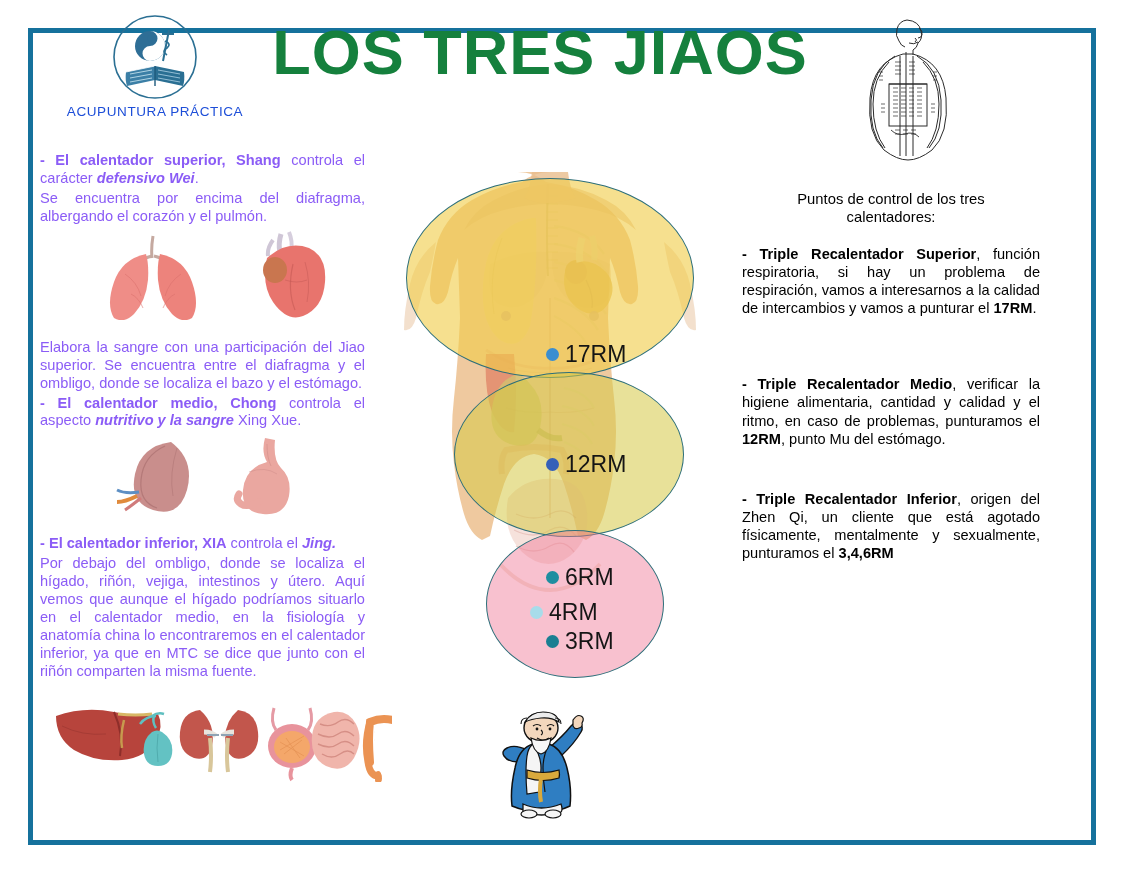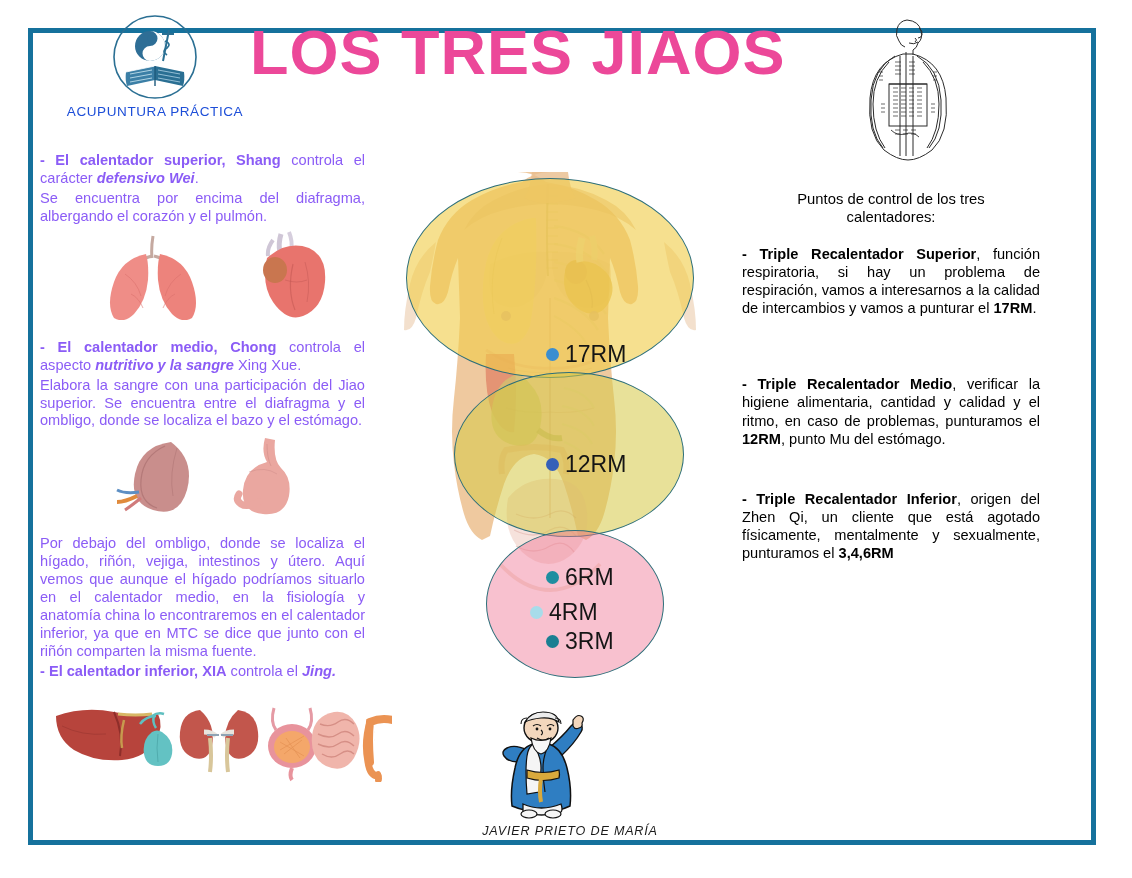--- a/index.html
+++ b/index.html
@@ -50,25 +50,25 @@
     font-size: 13.5px;
     letter-spacing: 0.6px;
     color: #1d4ed8;
     font-family: "Liberation Sans", sans-serif;
   }
   .poster-title {
     position: absolute;
     left: 250px;
     top: 16px;
     width: 580px;
-    text-align: left;
+    text-align: center;
     font-size: 63px;
     font-weight: bold;
     letter-spacing: 1px;
-    color: #ec4899;
+    color: #15803d;
     font-family: "Liberation Sans", sans-serif;
   }
   .meridian-fig {
     position: absolute;
     left: 845px;
     top: 12px;
     width: 120px;
     height: 150px;
   }
 
@@ -279,24 +279,24 @@
           <ellipse cx="222" cy="42" rx="12" ry="13" fill="#c9764f"></ellipse>
           <path d="M240 36 q-6 26 2 46" stroke="#c45a55" stroke-width="1.2" fill="none" opacity="0.6"></path>
           <path d="M252 34 q6 20 2 40" stroke="#c45a55" stroke-width="1" fill="none" opacity="0.5"></path>
           <path d="M232 52 q12 4 22 0" stroke="#c45a55" stroke-width="1" fill="none" opacity="0.5"></path>
         </g>
       </svg>
     </div>
 
     <div class="gap-sm"></div>
 
+    <div class="para">Elabora la sangre con una participación del Jiao superior. Se encuentra entre el diafragma y el ombligo, donde se localiza el bazo y el estómago.</div>
     <div class="para">
       <b>- El calentador medio, Chong</b><span> controla el aspecto </span><i>nutritivo y la sangre</i><span> Xing Xue.</span>
     </div>
-    <div class="para">Elabora la sangre con una participación del Jiao superior. Se encuentra entre el diafragma y el ombligo, donde se localiza el bazo y el estómago.</div>
     <div class="organ-row">
       <svg width="300" height="84" viewBox="0 0 300 84">
         <g>
           <path d="M118 10 q-30 4 -36 32 q-6 28 18 36 q26 8 34 -20 q8 -30 -16 -48 z" fill="#c98e8c"></path>
           <path d="M112 14 q-22 10 -24 34 q-2 22 16 28" stroke="#ab7171" stroke-width="1.2" fill="none" opacity="0.7"></path>
           <path d="M124 16 q-8 26 -4 48" stroke="#ab7171" stroke-width="1" fill="none" opacity="0.5"></path>
           <path d="M84 64 q-12 6 -20 6" stroke="#e08a3c" stroke-width="4" fill="none"></path>
           <path d="M86 60 q-14 2 -22 -2" stroke="#5d8fc4" stroke-width="3" fill="none"></path>
           <path d="M88 66 q-10 8 -16 12" stroke="#d07b7b" stroke-width="3" fill="none"></path>
         </g>
@@ -304,24 +304,24 @@
           <path d="M212 6 q-4 14 2 24 q-22 6 -24 28 q-2 22 20 24 q22 2 26 -18 q3 -18 -8 -28 q-8 -8 -6 -28 z" fill="#eaa7a0"></path>
           <path d="M206 70 q-12 6 -18 2 q-6 -4 -2 -10" fill="none" stroke="#eaa7a0" stroke-width="7" stroke-linecap="round"></path>
           <path d="M214 12 q0 14 4 22" stroke="#d08e89" stroke-width="1" fill="none" opacity="0.6"></path>
           <path d="M196 40 q16 -6 28 2" stroke="#d08e89" stroke-width="1" fill="none" opacity="0.5"></path>
         </g>
       </svg>
     </div>
 
     <div class="gap-sm"></div>
 
-    <div class="para">Por debajo del ombligo, donde se localiza el hígado, riñón, vejiga, intestinos y útero. Aquí vemos que aunque el hígado podríamos situarlo en el calentador medio, en la fisiología y anatomía china lo encontraremos en el calentador inferior, ya que en MTC se dice que junto con el riñón comparten la misma fuente.</div>
     <div class="para">
       <b>- El calentador inferior, XIA</b><span> controla el </span><i>Jing.</i><span></span>
     </div>
+    <div class="para">Por debajo del ombligo, donde se localiza el hígado, riñón, vejiga, intestinos y útero. Aquí vemos que aunque el hígado podríamos situarlo en el calentador medio, en la fisiología y anatomía china lo encontraremos en el calentador inferior, ya que en MTC se dice que junto con el riñón comparten la misma fuente.</div>
   </div>
 
   <div style="position:absolute; left:52px; top:702px; width:340px;">
     <svg width="340" height="80" viewBox="0 0 340 80">
 
       <g>
         <path d="M4 14 q28 -10 58 -4 q30 6 44 2 q6 12 -2 26 q-10 18 -34 20 q-28 2 -48 -10 q-18 -12 -18 -34 z" fill="#b7443c"></path>
         <path d="M62 10 q10 22 6 44" stroke="#8e2e2a" stroke-width="2" fill="none"></path>
         <path d="M66 12 q18 2 34 0" stroke="#d8b866" stroke-width="3" fill="none"></path>
         <path d="M72 18 q-4 16 -2 28" stroke="#c79a4e" stroke-width="2.5" fill="none"></path>
@@ -527,14 +527,13 @@
       <path d="M60 18 q4 -3 7 0" stroke="#111" stroke-width="1.2" fill="none"></path>
       <circle cx="50" cy="21" r="1.4" fill="#111"></circle>
       <circle cx="63" cy="21" r="1.4" fill="#111"></circle>
       <path d="M54 22 q3 3 0 5" stroke="#111" stroke-width="1.1" fill="none"></path>
       <path d="M50 30 q6 4 12 0" stroke="#111" stroke-width="1.2" fill="none"></path>
 
       <path d="M44 30 q2 14 10 16 q8 -2 10 -16 q-10 5 -20 0 z" fill="#f7f7f7" stroke="#111" stroke-width="1.2"></path>
     </svg>
   </div>
 
-  <div class="byline">JAVIER PRIETO DE MARÍA</div>
 </div>
 
 </body></html>

